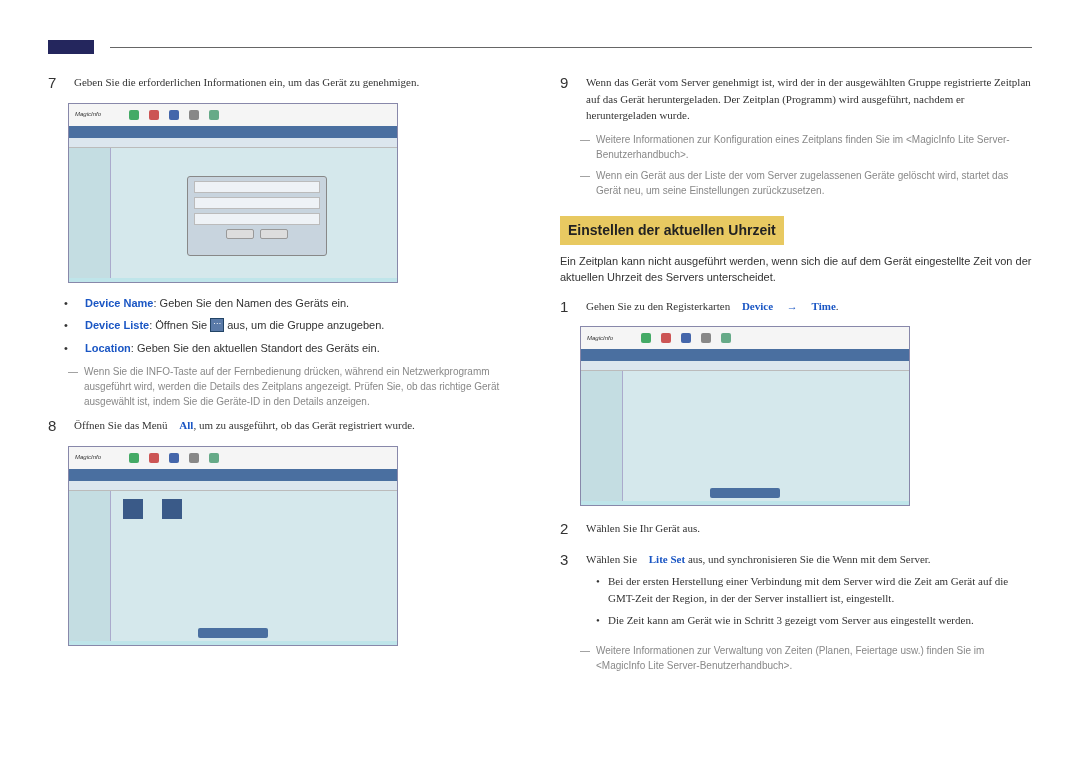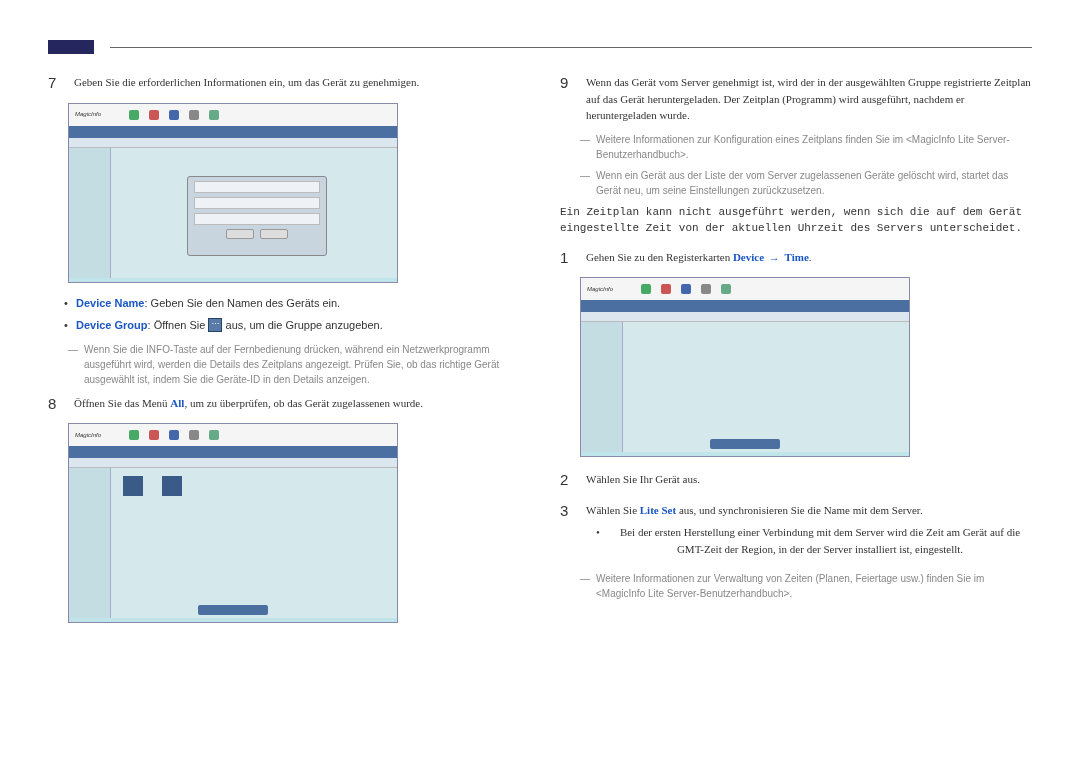--- a/index.html
+++ b/index.html
@@ -25,31 +25,31 @@
   .ss-dlg-row { height: 12px; margin: 4px 6px; background: #eef2f6; border: 1px solid #bbb; }
   .ss-dlg-btns { display: flex; justify-content: center; gap: 6px; margin-top: 4px; }
   .ss-btn { width: 28px; height: 10px; background: #ddd; border: 1px solid #999; border-radius: 2px; }
   .ss-pager { position: absolute; left: 50%; bottom: 3px; transform: translateX(-50%); width: 70px; height: 10px; background: #4a6fa0; border-radius: 2px; }
   .screenshot.tall { height: 200px; }
   .screenshot .ss-grid { position: absolute; left: 46px; top: 0; right: 0; bottom: 0; background: #d5e8ec; }
   .ss-card { width: 20px; height: 20px; background: #3a5a88; margin: 8px; display: inline-block; }
   ul.bullets { list-style: none; padding-left: 28px; margin-bottom: 8px; }
   ul.bullets li { position: relative; margin-bottom: 6px; }
   ul.bullets li::before { content: "•"; position: absolute; left: -12px; color: #333; }
-  ul.sub { list-style: none; padding-left: 22px; margin-top: 6px; text-align: center; }
+  ul.sub { list-style: none; padding-left: 22px; margin-top: 6px; }
   ul.sub li { position: relative; margin-bottom: 6px; }
   ul.sub li::before { content: "•"; position: absolute; left: -12px; color: #333; }
-  .bold-blue { color: #1a56c4; font-weight: bold; }
+  .bold-blue { color: #1a56c4; font-weight: bold; margin-left: 9px; }
   .bold { font-weight: normal; }
   .dash-note { display: flex; gap: 6px; font-size: 10px; color: #888; padding-left: 20px; margin-bottom: 6px; }
   .dash-note .dash { flex-shrink: 0; }
   .chip { display: inline-block; width: 14px; height: 14px; background: #5a7aa8; border: 1px solid #246; vertical-align: middle; position: relative; top: -1px; }
   .chip::after { content: "⋯"; color: #fff; font-size: 8px; position: absolute; left: 2px; top: -1px; }
   .section-hdr { background: #e8c961; padding: 4px 8px; font-size: 14px; font-weight: bold; color: #222; margin: 12px 0 8px 0; display: inline-block; }
-  .para { margin-bottom: 10px; padding-left: 0; font-family: Liberation Mono, monospace; }
+  .para { margin-bottom: 10px; padding-left: 0; }
   .arrow { padding: 0 2px; }
 </style>
 </head>
 <body>
 
 <div class="topbar">
   <div class="brand-block"></div>
   <div class="rule"></div>
 </div>
 
@@ -87,35 +87,38 @@
             </div>
         </div>
       </div>
     </div>
 
     <ul class="bullets">
       <li>
         <span class="bold-blue">Device Name</span><span>: Geben Sie den Namen des Geräts ein.</span>
       </li>
       <li>
-        <span class="bold-blue">Device Group</span><span>: Öffnen Sie </span><span class="chip"></span><span> aus, um die Gruppe anzugeben.</span>
+        <span class="bold-blue">Device Liste</span><span>: Öffnen Sie </span><span class="chip"></span><span> aus, um die Gruppe anzugeben.</span>
+      </li>
+      <li>
+        <span class="bold-blue">Location</span><span>: Geben Sie den aktuellen Standort des Geräts ein.</span>
       </li>
     </ul>
 
     <div class="dash-note">
       <span class="dash">―</span>
       <span>
         <span>Wenn Sie die </span><span class="bold" style="color:#888">INFO</span><span>-Taste auf der Fernbedienung drücken, während ein Netzwerkprogramm ausgeführt wird, werden die Details des Zeitplans angezeigt. Prüfen Sie, ob das richtige Gerät ausgewählt ist, indem Sie die Geräte-ID in den Details anzeigen.</span>
       </span>
     </div>
 
     <div class="step">
       <div class="step-num">8</div>
       <div class="step-body">
-        <span>Öffnen Sie das Menü </span><span class="bold-blue">All</span><span>, um zu überprüfen, ob das Gerät zugelassenen wurde.</span>
+        <span>Öffnen Sie das Menü </span><span class="bold-blue">All</span><span>, um zu ausgeführt, ob das Gerät registriert wurde.</span>
       </div>
     </div>
 
     <div class="screenshot tall">
       <div class="ss-top">
         <span class="ss-logo">MagicInfo</span>
         <div class="ss-icons">
             <div class="ss-icon"></div>
             <div class="ss-icon" style="background:#c55"></div>
             <div class="ss-icon" style="background:#46a"></div>
@@ -146,20 +149,21 @@
 
     <div class="dash-note">
       <span class="dash">―</span>
       <span>Weitere Informationen zur Konfiguration eines Zeitplans finden Sie im &lt;MagicInfo Lite Server-Benutzerhandbuch&gt;.</span>
     </div>
     <div class="dash-note">
       <span class="dash">―</span>
       <span>Wenn ein Gerät aus der Liste der vom Server zugelassenen Geräte gelöscht wird, startet das Gerät neu, um seine Einstellungen zurückzusetzen.</span>
     </div>
 
+    <div class="section-hdr">Einstellen der aktuellen Uhrzeit</div>
     <p class="para">Ein Zeitplan kann nicht ausgeführt werden, wenn sich die auf dem Gerät eingestellte Zeit von der aktuellen Uhrzeit des Servers unterscheidet.</p>
 
     <div class="step">
       <div class="step-num">1</div>
       <div class="step-body">
         <span>Gehen Sie zu den Registerkarten </span><span class="bold-blue">Device</span><span class="bold-blue arrow"> → </span><span class="bold-blue">Time</span><span>.</span>
       </div>
     </div>
 
     <div class="screenshot" style="height:180px;margin-left:20px">
@@ -182,23 +186,24 @@
     </div>
 
     <div class="step">
       <div class="step-num">2</div>
       <div class="step-body">Wählen Sie Ihr Gerät aus.</div>
     </div>
 
     <div class="step">
       <div class="step-num">3</div>
       <div class="step-body">
-        <span>Wählen Sie </span><span class="bold-blue">Lite Set</span><span> aus, und synchronisieren Sie die Name mit dem Server.</span>
+        <span>Wählen Sie </span><span class="bold-blue">Lite Set</span><span> aus, und synchronisieren Sie die Wenn mit dem Server.</span>
         <ul class="sub">
           <li>Bei der ersten Herstellung einer Verbindung mit dem Server wird die Zeit am Gerät auf die GMT-Zeit der Region, in der der Server installiert ist, eingestellt.</li>
+          <li>Die Zeit kann am Gerät wie in Schritt 3 gezeigt vom Server aus eingestellt werden.</li>
         </ul>
       </div>
     </div>
 
     <div class="dash-note">
       <span class="dash">―</span>
       <span>Weitere Informationen zur Verwaltung von Zeiten (Planen, Feiertage usw.) finden Sie im &lt;MagicInfo Lite Server-Benutzerhandbuch&gt;.</span>
     </div>
 
   </div>

